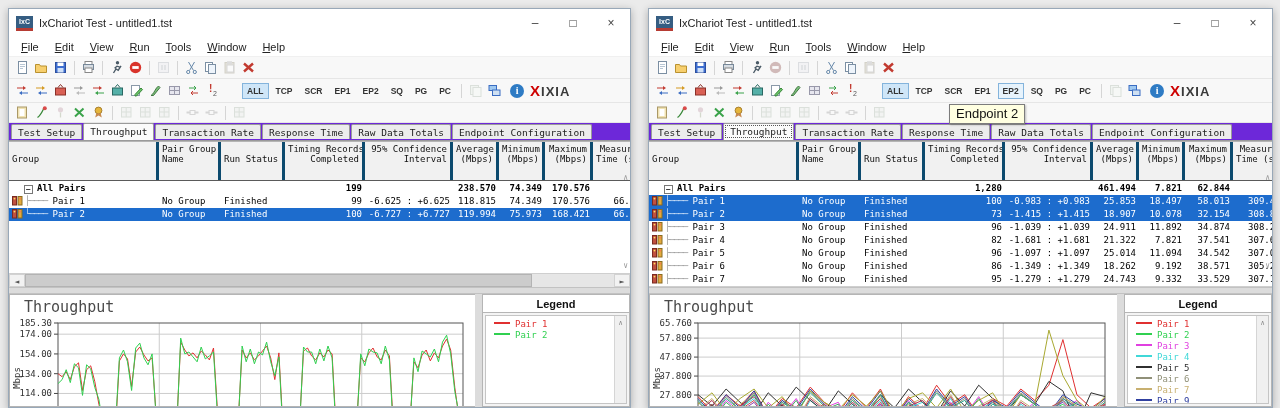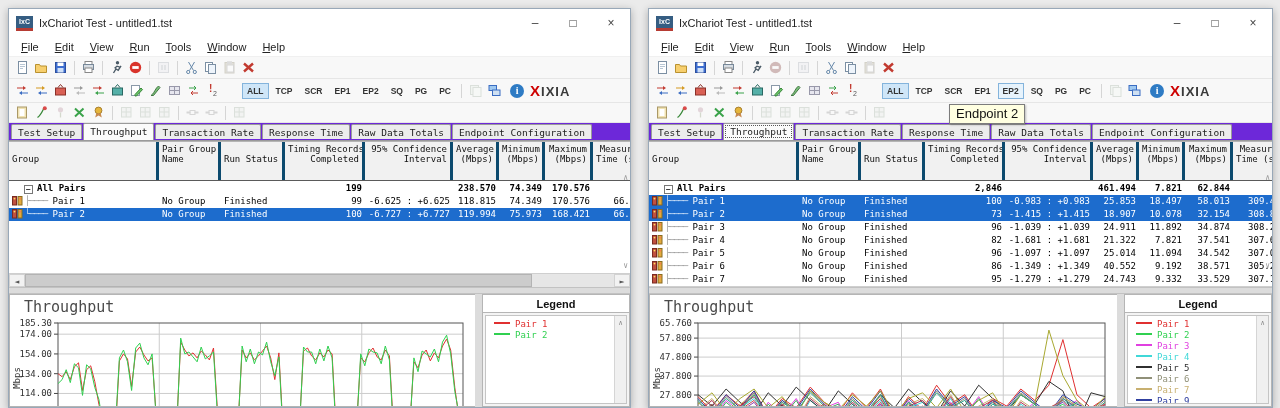--- a/index.html
+++ b/index.html
@@ -825,21 +825,21 @@
         <div class="th num">
           <span>Measured</span>
           <span>Time (sec)</span>
         </div>
       </div>
     <div class="tbody">
         <div class="trow summary tgrid">
           <div><span class="minusbox">−</span><b>All Pairs</b></div>
           <div></div>
           <div></div>
-          <div class="num">2,846</div>
+          <div class="num">1,280</div>
           <div class="num"></div>
           <div class="num">461.494</div>
           <div class="num">7.821</div>
           <div class="num">62.844</div>
           <div class="num"></div>
         </div>
         <div class="trow tgrid sel">
           <div><span class="pairglyph"><svg width="11" height="11" viewBox="0 0 11 11">
                 <rect x="0.5" y="1.5" width="4" height="8.5" fill="#c05040" stroke="#7a2a20"></rect>
                 <rect x="6" y="1.5" width="4" height="8.5" fill="#e2aa3c" stroke="#8a6a20"></rect>
@@ -923,21 +923,21 @@
           <div><span class="pairglyph"><svg width="11" height="11" viewBox="0 0 11 11">
                 <rect x="0.5" y="1.5" width="4" height="8.5" fill="#c05040" stroke="#7a2a20"></rect>
                 <rect x="6" y="1.5" width="4" height="8.5" fill="#e2aa3c" stroke="#8a6a20"></rect>
                 <circle cx="2.5" cy="3.6" r=".9" fill="#ffe05a"></circle>
                 <circle cx="8" cy="3.6" r=".9" fill="#ff6a5a"></circle>
               </svg></span><span class="branch">├────</span> <span class="plabel">Pair 6</span></div>
           <div>No Group</div>
           <div>Finished</div>
           <div class="num">86</div>
           <div class="num">-1.349 : +1.349</div>
-          <div class="num">40.552</div>
+          <div class="num">18.262</div>
           <div class="num">9.192</div>
           <div class="num">38.571</div>
           <div class="num">305.248</div>
         </div>
         <div class="trow tgrid">
           <div><span class="pairglyph"><svg width="11" height="11" viewBox="0 0 11 11">
                 <rect x="0.5" y="1.5" width="4" height="8.5" fill="#c05040" stroke="#7a2a20"></rect>
                 <rect x="6" y="1.5" width="4" height="8.5" fill="#e2aa3c" stroke="#8a6a20"></rect>
                 <circle cx="2.5" cy="3.6" r=".9" fill="#ffe05a"></circle>
                 <circle cx="8" cy="3.6" r=".9" fill="#ff6a5a"></circle>

